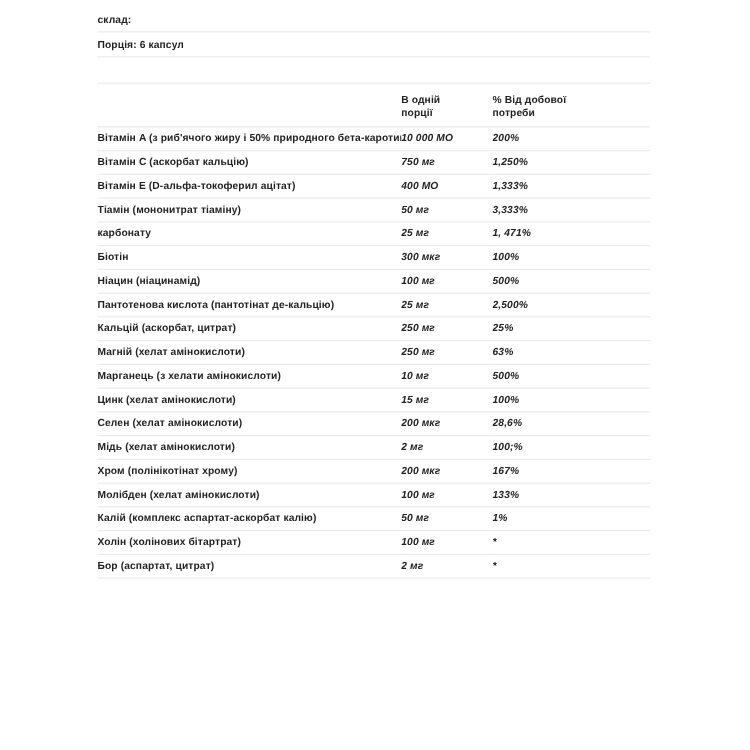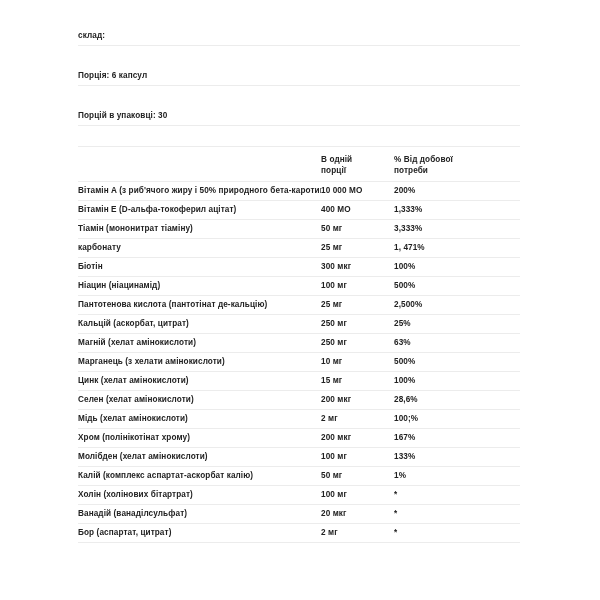--- a/index.html
+++ b/index.html
@@ -24,21 +24,20 @@
   .intro-row {
     height: 19px;
     line-height: 19px;
     font-size: 8.2px;
     font-weight: bold;
     letter-spacing: .1px;
     border-bottom: 1px solid #ececec;
     color: #222;
     white-space: nowrap;
     overflow: hidden;
-    margin-top: 20px;
   }
   .spacer-row {
     height: 20px;
     border-bottom: 1px solid #ececec;
   }
   table.facts {
     width: 100%;
     border-collapse: collapse;
     table-layout: fixed;
   }
@@ -63,31 +62,30 @@
     height: 32px;
     line-height: 11px;
     vertical-align: middle;
     padding-top: 2px;
     white-space: normal;
   }
   tr.head-row td.c-name-cell { border-bottom: 1px solid #ececec; }
   .hdr-l1 { display: block; }
   .hdr-l2 { display: block; }
 
-  td.amount, td.dv { font-weight: bold; }
+  td.amount, td.dv { font-weight: bold; font-style: italic; }
   td.dv.star { letter-spacing: 0; }
 </style>
 </head>
 <body>
 
 <div class="panel">
 
   <div class="intro-row">склад:</div>
   <div class="intro-row">Порція: 6 капсул</div>
-  <div class="intro-row">Порцій в упаковці: 30</div>
   <div class="spacer-row"></div>
 
   <table class="facts">
     <colgroup>
       <col class="c-name">
         <col class="c-amount">
         <col class="c-dv">
     </colgroup>
     <thead>
       <tr class="head-row">
@@ -102,20 +100,25 @@
         </td>
       </tr>
     </thead>
     <tbody id="facts-body">
         <tr>
           <td class="name">Вітамін A (з риб'ячого жиру і 50% природного бета-каротину)</td>
           <td class="amount">10 000 МО</td>
           <td class="dv">200%</td>
         </tr>
         <tr>
+          <td class="name">Вітамін C (аскорбат кальцію)</td>
+          <td class="amount">750 мг</td>
+          <td class="dv">1,250%</td>
+        </tr>
+        <tr>
           <td class="name">Вітамін E (D-альфа-токоферил ацітат)</td>
           <td class="amount">400 МО</td>
           <td class="dv">1,333%</td>
         </tr>
         <tr>
           <td class="name">Тіамін (мононитрат тіаміну)</td>
           <td class="amount">50 мг</td>
           <td class="dv">3,333%</td>
         </tr>
         <tr>
@@ -182,25 +185,20 @@
           <td class="name">Калій (комплекс аспартат-аскорбат калію)</td>
           <td class="amount">50 мг</td>
           <td class="dv">1%</td>
         </tr>
         <tr>
           <td class="name">Холін (холінових бітартрат)</td>
           <td class="amount">100 мг</td>
           <td class="dv star">*</td>
         </tr>
         <tr>
-          <td class="name">Ванадій (ванаділсульфат)</td>
-          <td class="amount">20 мкг</td>
-          <td class="dv star">*</td>
-        </tr>
-        <tr>
           <td class="name">Бор (аспартат, цитрат)</td>
           <td class="amount">2 мг</td>
           <td class="dv star">*</td>
         </tr>
       </tbody>
 
   </table>
 
 </div>
 

